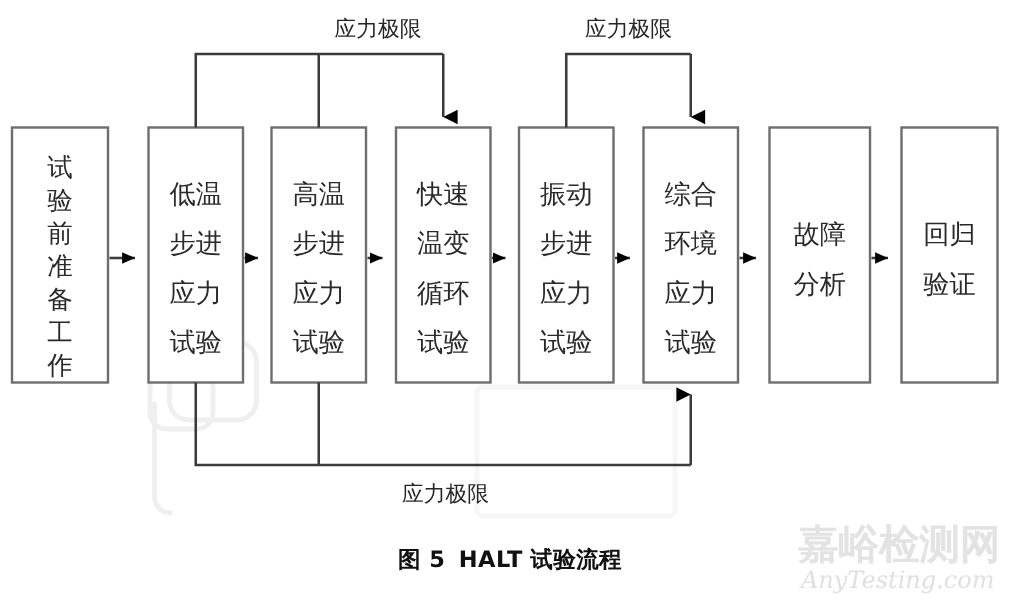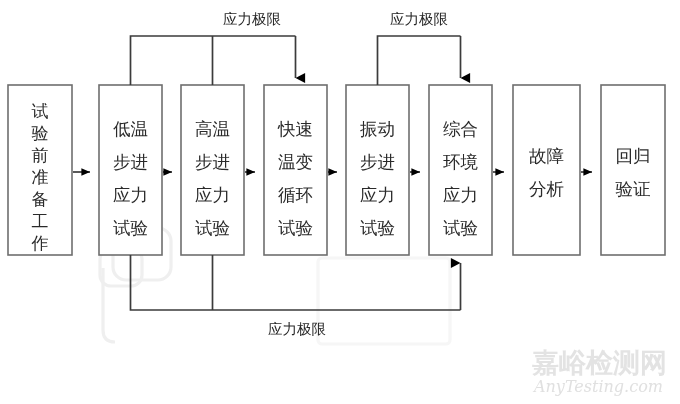--- a/index.html
+++ b/index.html
@@ -193,14 +193,17 @@
       <line class="link" x1="460.5" y1="310" x2="460.5" y2="263" marker-end="url(#arrowUp)"></line>
       <text class="loop-label" x="297" y="334">应力极限</text>
     </g>
 
     <g>
       <text class="wm-text" x="532" y="372" font-size="27">嘉峪检测网</text>
       <text class="wm-sub" x="534" y="392" font-size="16">AnyTesting.com</text>
     </g>
   </svg>
 
+  <div class="caption">
+    <span class="cap-num">图 5</span><span class="cap-code">HALT</span><span>试验流程</span>
+  </div>
 
 </div>
 
 </body></html>

